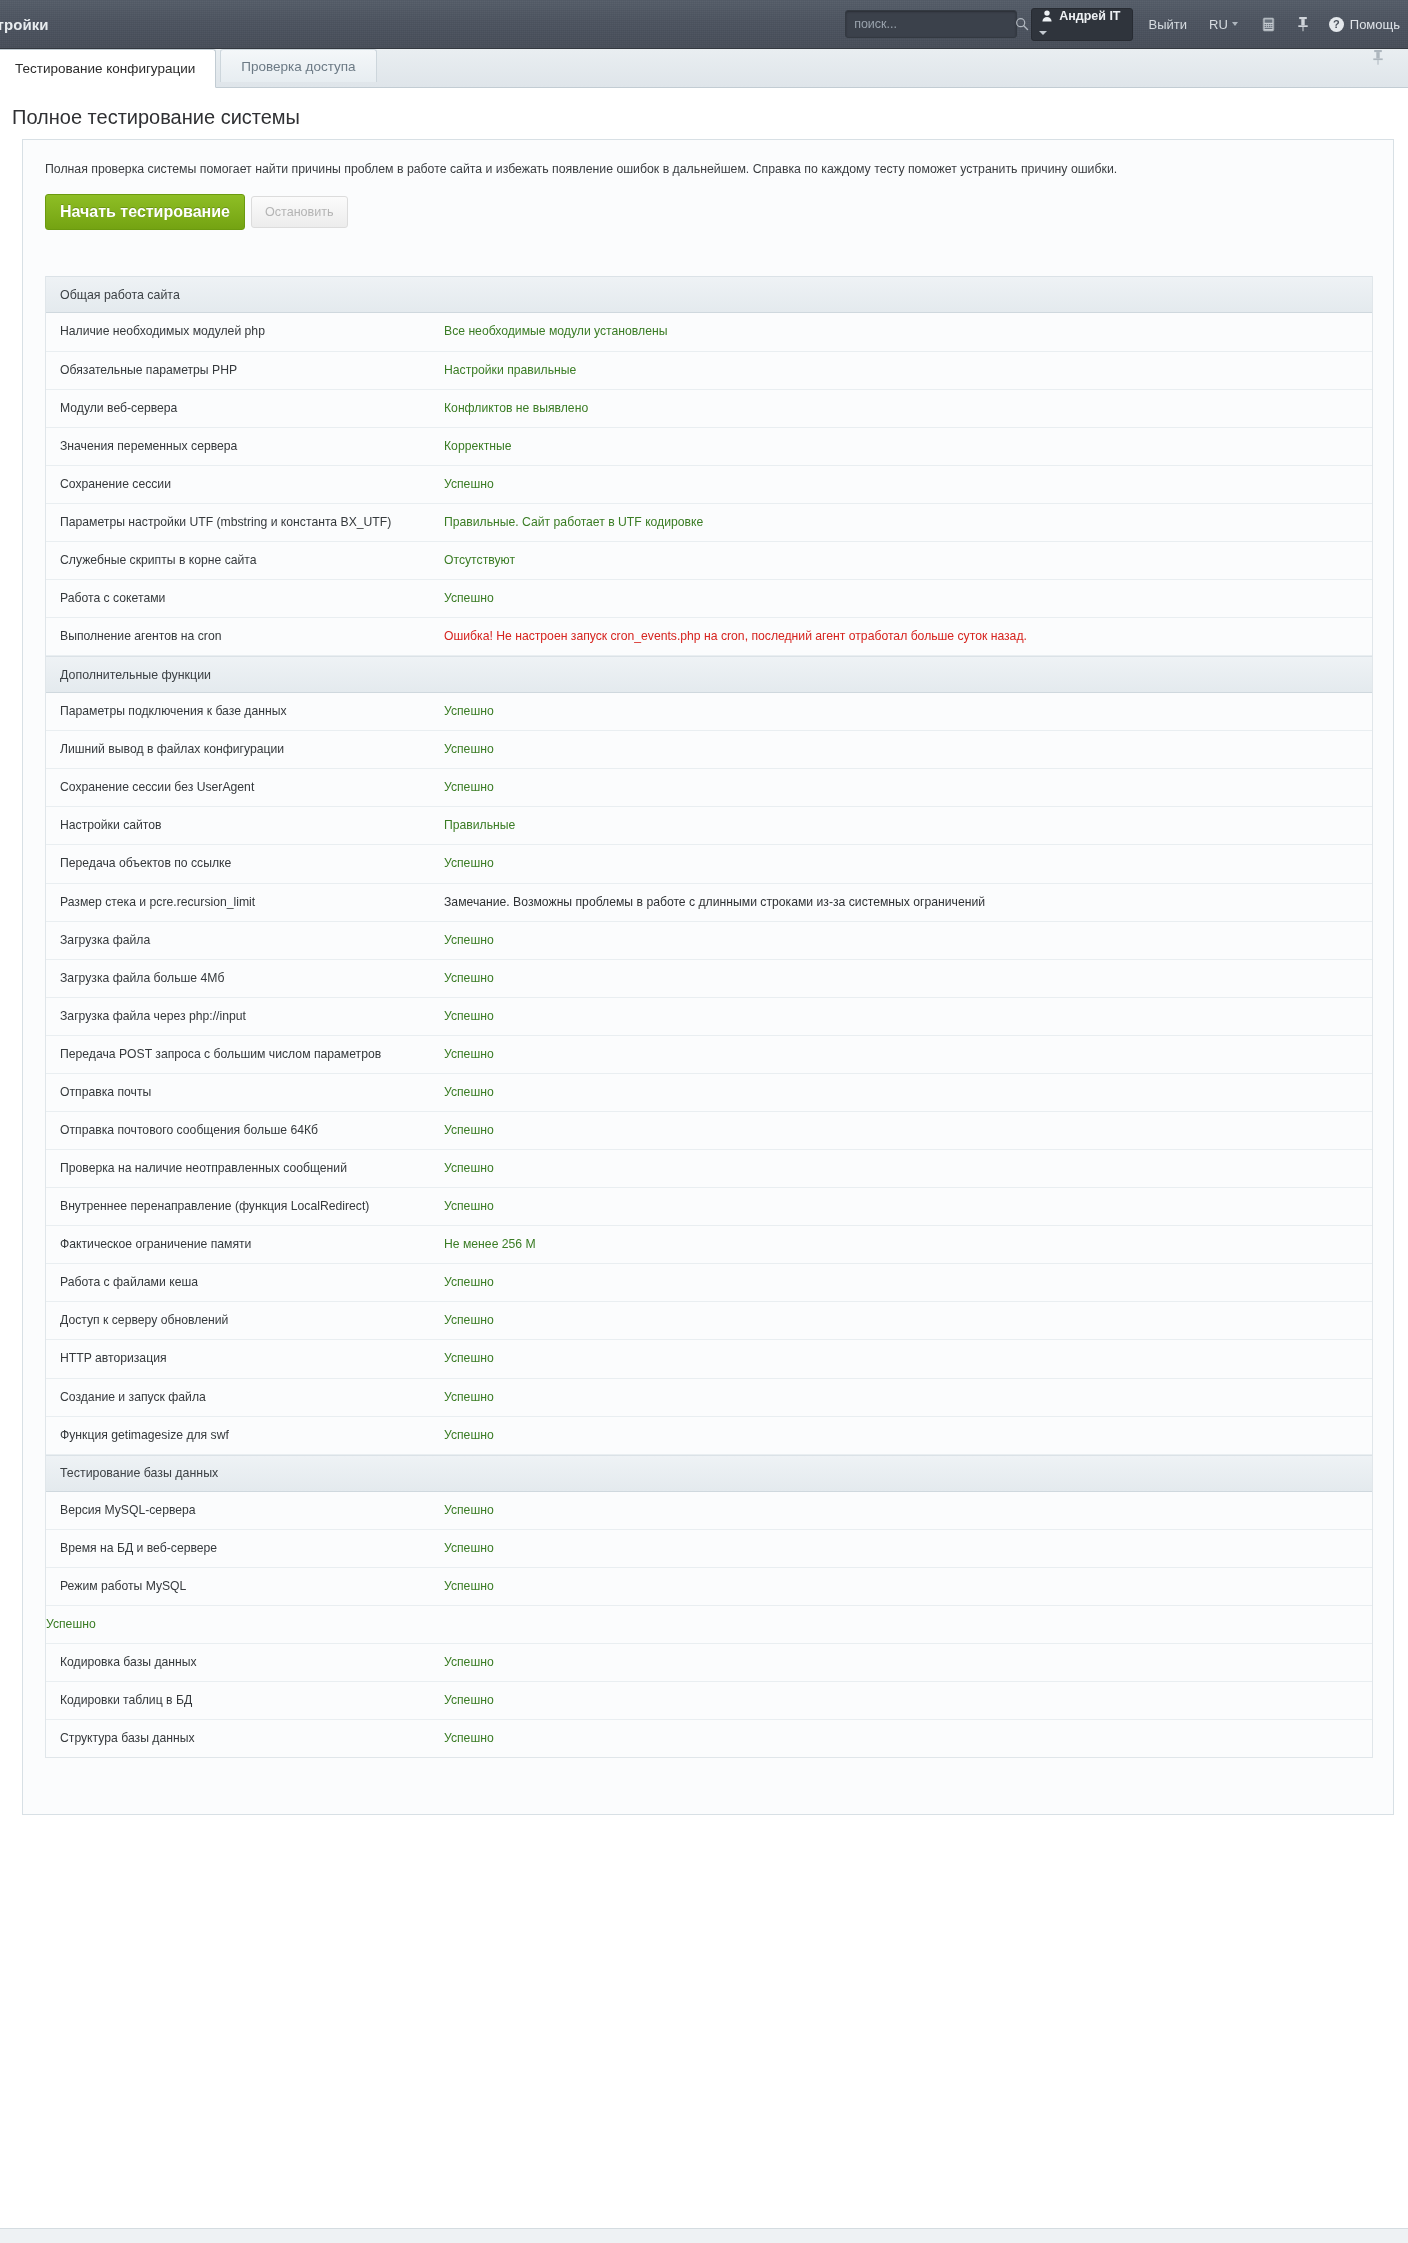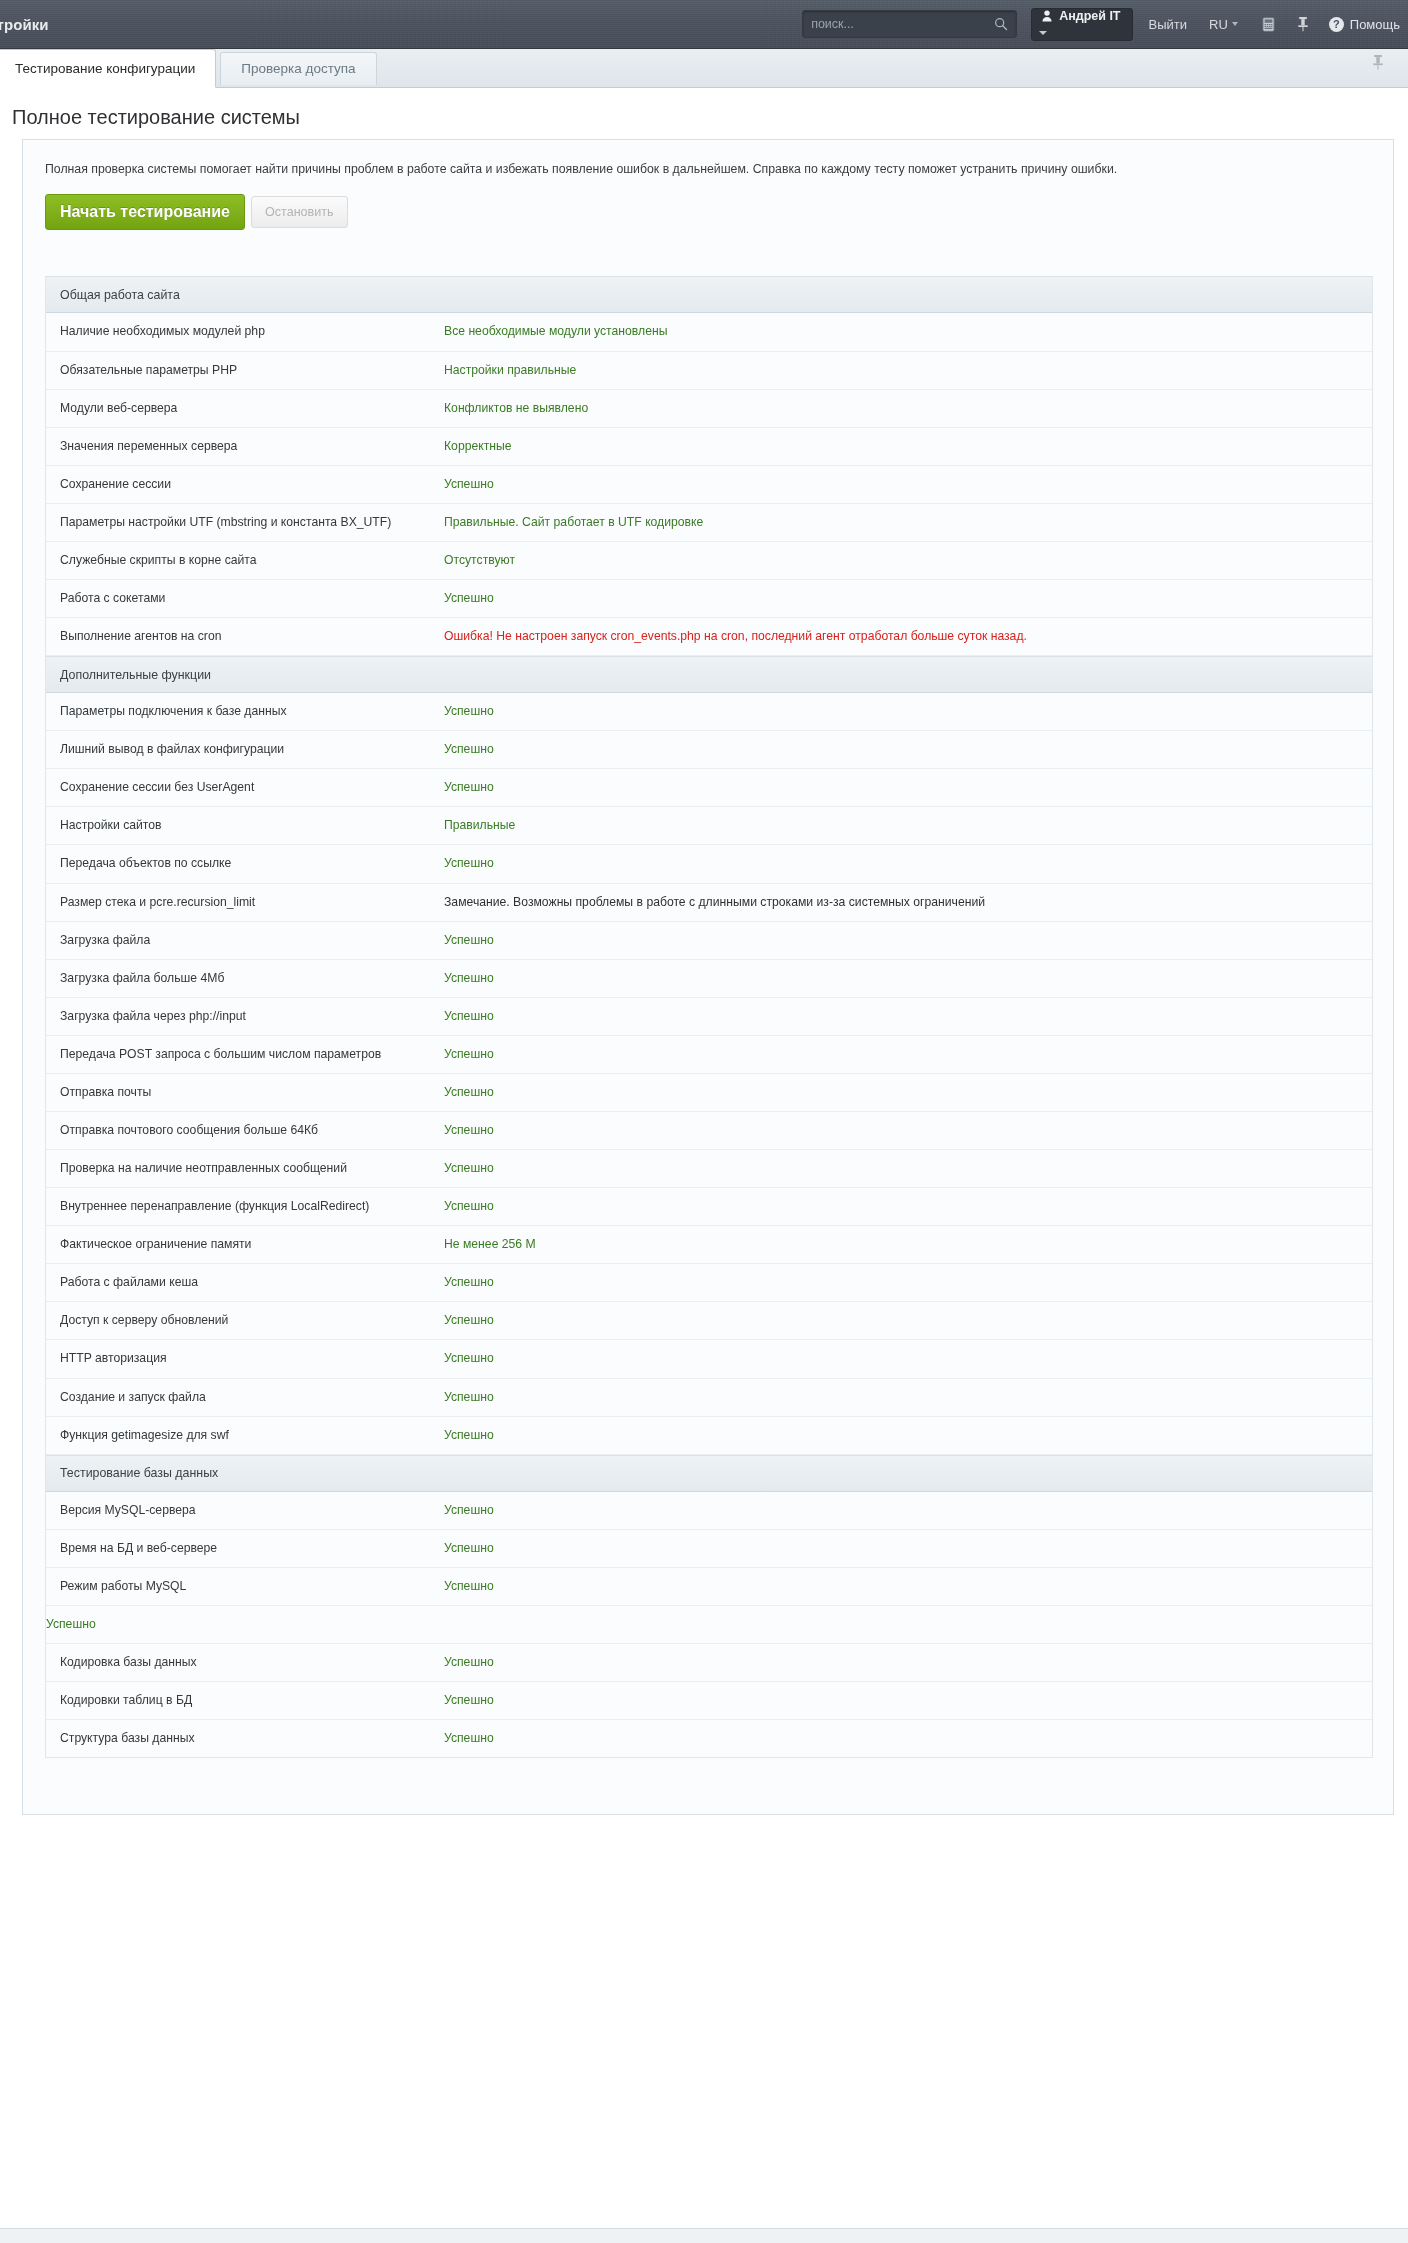--- a/index.html
+++ b/index.html
@@ -34,21 +34,21 @@
   }
   .topbar-right {
     margin-left: auto;
     display: flex;
     align-items: center;
     gap: 0px;
     padding-right: 8px;
     height: 100%;
   }
   .search-box {
-    width: 215px;
+    width: 172px;
     height: 28px;
     background: #3b414b;
     border: 1px solid #333941;
     border-radius: 3px;
     display: flex;
     align-items: center;
     padding: 0 8px;
     margin-right: 14px;
     box-shadow: inset 0 1px 2px rgba(0,0,0,.3);
   }
@@ -128,21 +128,21 @@
     display: flex; align-items: center; justify-content: center;
     line-height: 1;
   }
 
   
   .tabstrip {
     height: 39px;
     background: linear-gradient(180deg,#e9eef1 0%, #dfe5ea 100%);
     border-bottom: 1px solid #c2ccd3;
     display: flex;
-    align-items: center;
+    align-items: flex-start;
     position: relative;
     padding-left: 0px;
   }
   .tab {
     height: 33px;
     display: flex; align-items: center;
     padding: 0 20px;
     font-size: 13.5px;
     color: #6c7a85;
     border: 1px solid #cdd6dc;

